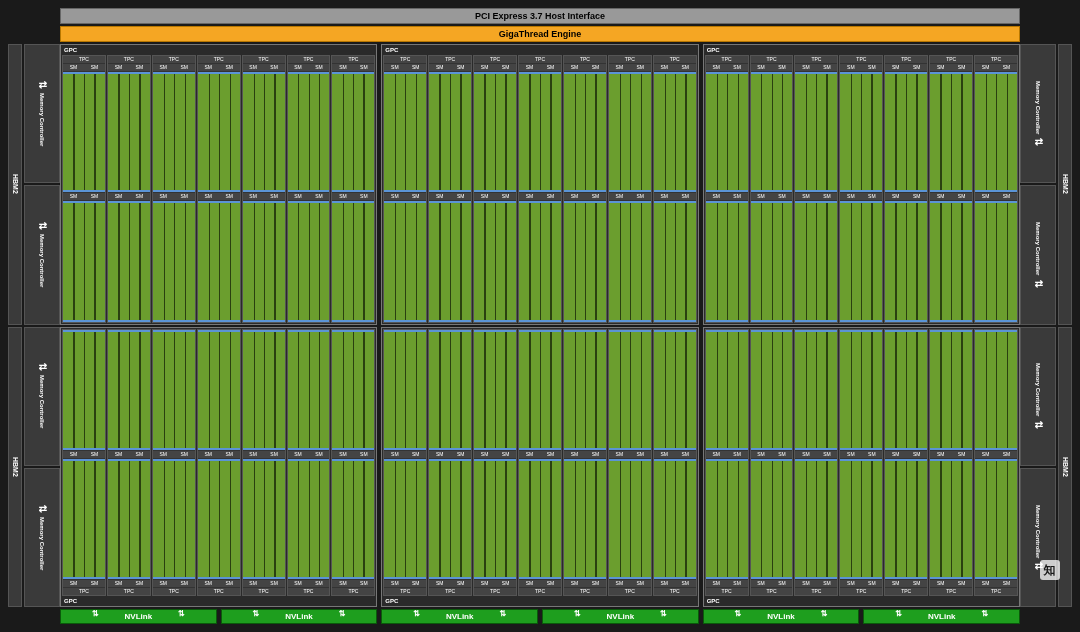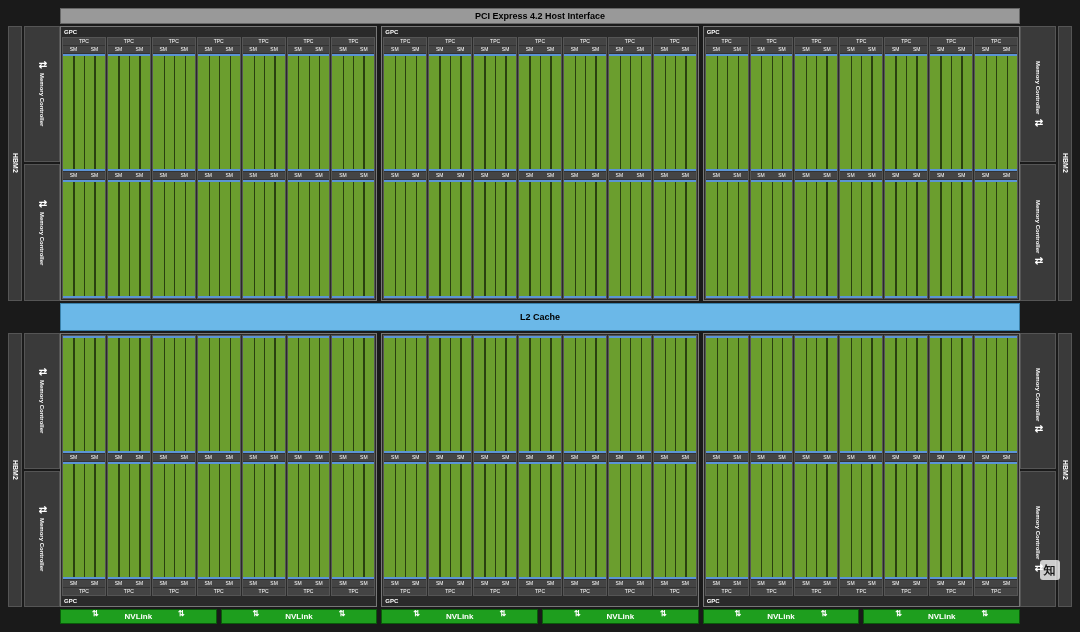--- a/index.html
+++ b/index.html
@@ -201,21 +201,22 @@
     justify-content: center;
     color: #1a1a1a;
     font-weight: bold;
     font-size: 12px;
   }
 </style>
 </head>
 <body>
 
 <div class="chip">
-  <div class="pci">PCI Express 4.2 Host Interface</div>
+  <div class="pci">PCI Express 3.7 Host Interface</div>
+  <div class="gt">GigaThread Engine</div>
 
   <div class="mid">
     <div class="sidecol">
       <div class="sideblock">
         <div class="hbm">HBM2</div>
         <div class="mcpair">
           <div class="mc">
               <span class="arrows">⇄</span>
               <span class="t">Memory Controller</span>
             </div>
@@ -526,21 +527,20 @@
             </div>
           <div class="mc">
               <span class="t">Memory Controller</span>
               <span class="arrows">⇄</span>
             </div>
         </div>
       </div>
     </div>
   </div>
 
-  <div class="l2">L2 Cache</div>
 
   <div class="mid">
     <div class="sidecol">
       <div class="sideblock">
         <div class="hbm">HBM2</div>
         <div class="mcpair">
           <div class="mc">
               <span class="arrows">⇄</span>
               <span class="t">Memory Controller</span>
             </div>

